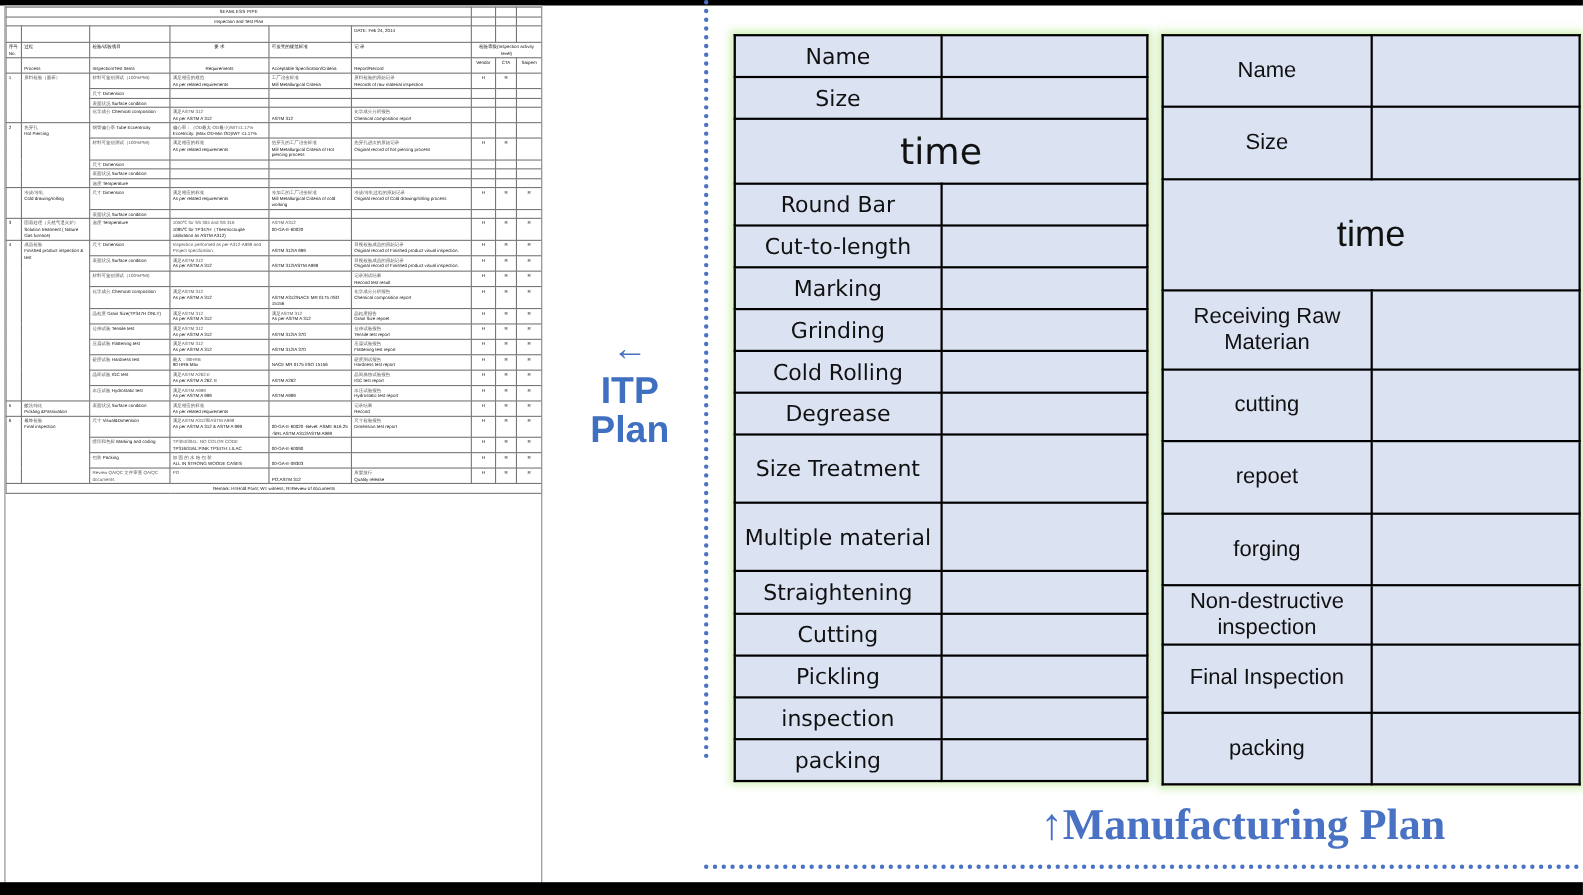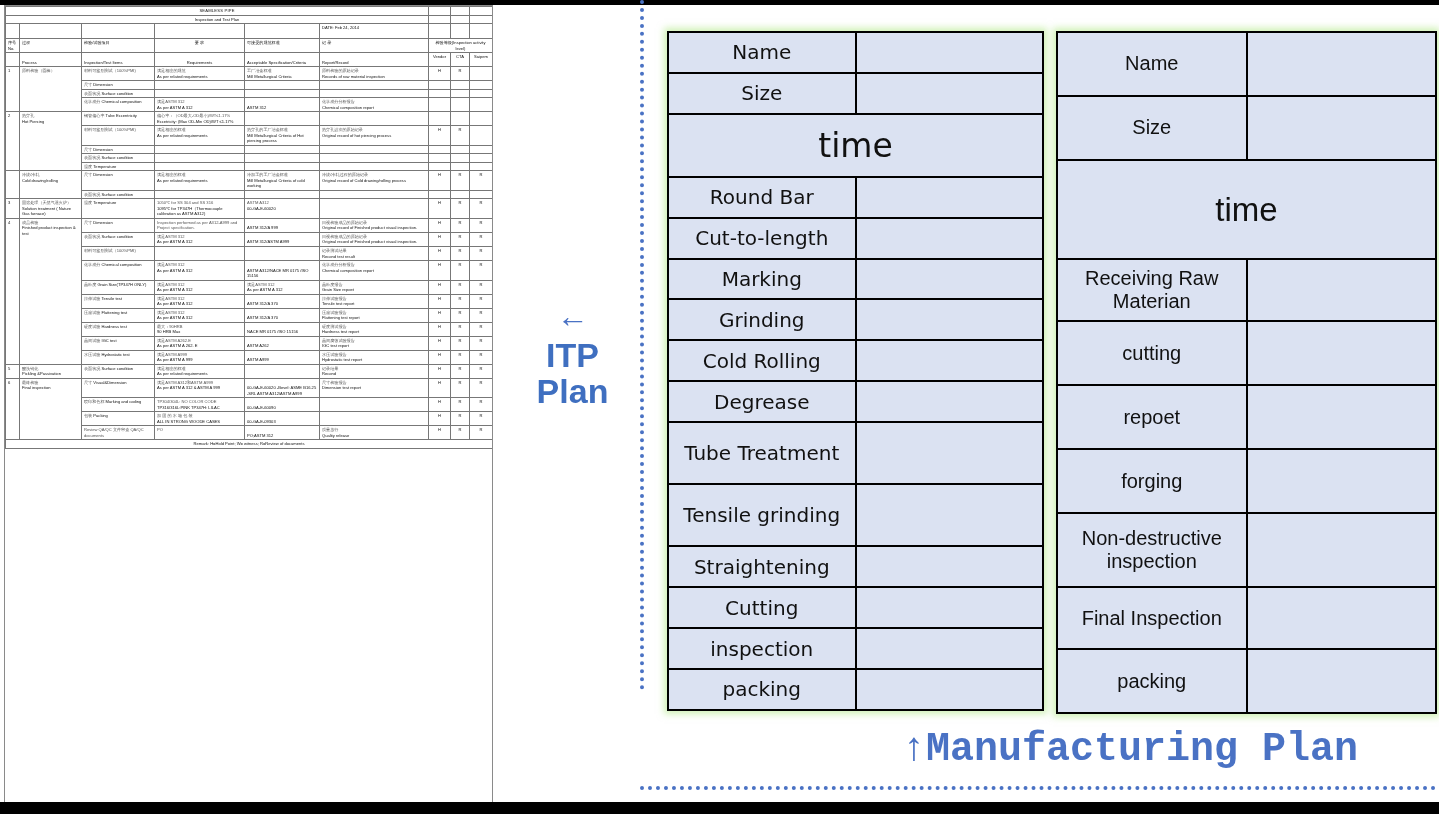--- a/index.html
+++ b/index.html
@@ -80,21 +80,21 @@
   .pt-left td{font-family:"DejaVu Sans",sans-serif;font-size:20px;}
   .pt-left td.big{font-size:33px;}
   
   .pt-right td{font-family:"Liberation Sans",sans-serif;font-size:20px;}
   .pt-right td.big{font-size:33px;}
 
   
   .mfg-label{
     position:absolute;left:830px;top:730px;width:600px;
     color:#4a72c4;font-weight:bold;font-size:40px;line-height:1;
-    text-align:center;white-space:nowrap;font-family:Liberation Mono, monospace;
+    text-align:center;white-space:nowrap;font-family:Liberation Serif, serif;
   }
 </style>
 </head>
 <body>
 
 <div class="page">
 
   <div class="bar-top"></div>
 
   <div class="itp-doc">
@@ -459,33 +459,37 @@
           </tr>
           <tr>
       <td>Cold Rolling</td>
       <td></td>
           </tr>
           <tr>
       <td>Degrease</td>
       <td></td>
           </tr>
           <tr style="height:62px">
-      <td>Tube Treatment</td>
+      <td>Size Treatment</td>
       <td></td>
           </tr>
           <tr style="height:62px">
-      <td>Tensile grinding</td>
+      <td>Multiple material</td>
       <td></td>
           </tr>
           <tr>
       <td>Straightening</td>
       <td></td>
           </tr>
           <tr>
       <td>Cutting</td>
+      <td></td>
+          </tr>
+          <tr>
+      <td>Pickling</td>
       <td></td>
           </tr>
           <tr>
       <td>inspection</td>
       <td></td>
           </tr>
           <tr>
       <td>packing</td>
       <td></td>
           </tr>
@@ -500,37 +504,37 @@
       <td>Name</td>
       <td></td>
           </tr>
           <tr>
       <td>Size</td>
       <td></td>
           </tr>
           <tr>
       <td colspan="2" class="big">time</td>
           </tr>
-          <tr style="height:62px">
+          <tr style="height:72px">
       <td>Receiving Raw Materian</td>
       <td></td>
           </tr>
           <tr>
       <td>cutting</td>
       <td></td>
           </tr>
           <tr>
       <td>repoet</td>
       <td></td>
           </tr>
           <tr>
       <td>forging</td>
       <td></td>
           </tr>
-          <tr style="height:74px">
+          <tr style="height:54px">
       <td>Non-destructive inspection</td>
       <td></td>
           </tr>
           <tr style="height:62px">
       <td>Final Inspection</td>
       <td></td>
           </tr>
           <tr>
       <td>packing</td>
       <td></td>

